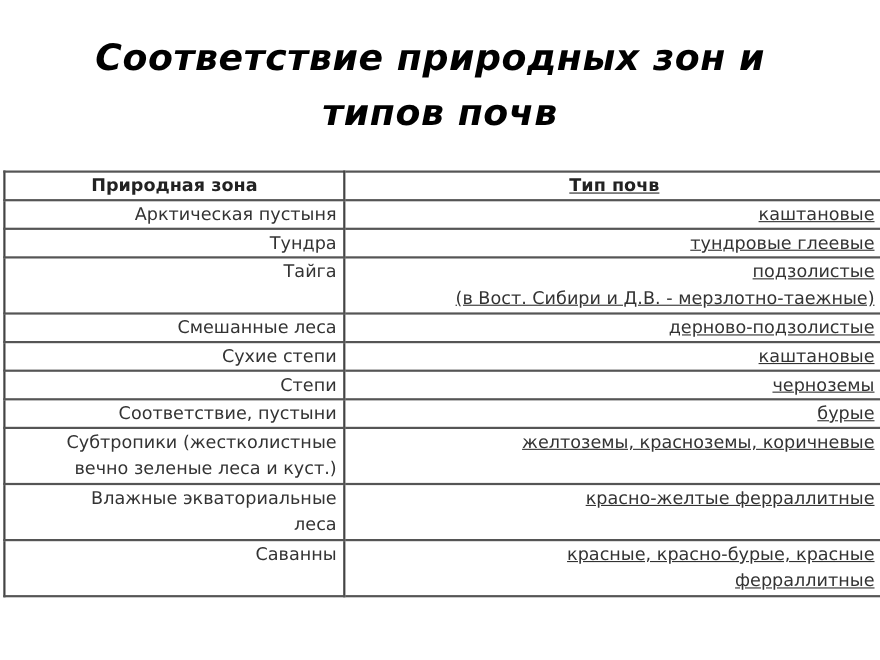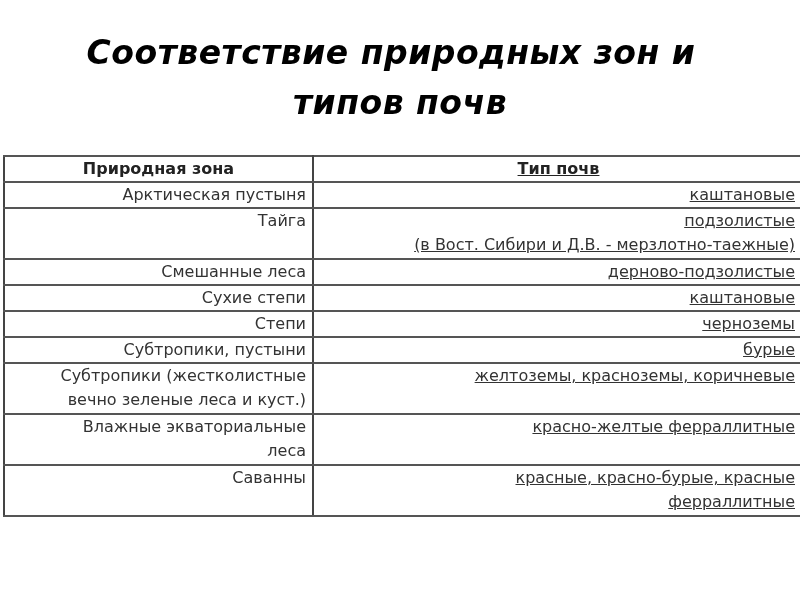--- a/index.html
+++ b/index.html
@@ -98,20 +98,28 @@
     </thead>
     <tbody>
       <tr class="h1">
         <td class="zone">
             <span class="cell-line">Арктическая пустыня</span>
           </td>
         <td class="soil">
             <span class="cell-line">каштановые</span>
           </td>
       </tr>
+      <tr class="h1">
+        <td class="zone">
+            <span class="cell-line">Тундра</span>
+          </td>
+        <td class="soil">
+            <span class="cell-line">тундровые глеевые</span>
+          </td>
+      </tr>
       <tr class="h2">
         <td class="zone">
             <span class="cell-line">Тайга</span>
           </td>
         <td class="soil">
           <span class="cell-line">подзолистые</span>
           <span class="cell-line">(в Вост. Сибири и Д.В. - мерзлотно-таежные)</span>
         </td>
       </tr>
       <tr class="h1">
@@ -133,21 +141,21 @@
       <tr class="h1">
         <td class="zone">
             <span class="cell-line">Степи</span>
           </td>
         <td class="soil">
             <span class="cell-line">черноземы</span>
           </td>
       </tr>
       <tr class="h1">
         <td class="zone">
-            <span class="cell-line">Субтропики, пустыни</span>
+            <span class="cell-line">Соответствие, пустыни</span>
           </td>
         <td class="soil">
             <span class="cell-line">бурые</span>
           </td>
       </tr>
       <tr class="h2">
         <td class="zone">
           <span class="cell-line">Субтропики (жестколистные</span>
           <span class="cell-line">вечно зеленые леса и куст.)</span>
         </td>

